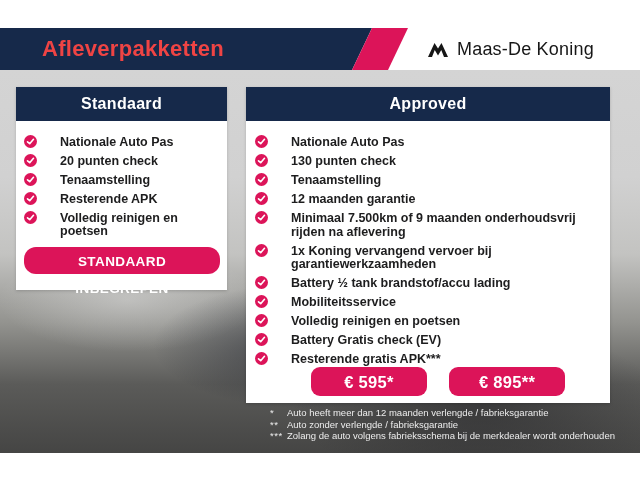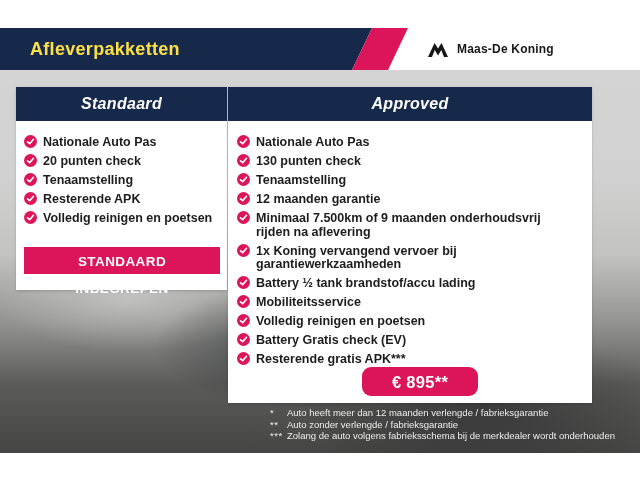--- a/index.html
+++ b/index.html
@@ -5,53 +5,53 @@
   html,body{margin:0;padding:0;}
   body{width:640px;height:480px;overflow:hidden;background:#fff;
        font-family:"Liberation Sans","DejaVu Sans",sans-serif;position:relative;}
   .stage{position:absolute;inset:0;width:640px;height:480px;}
 
   
   .topbar{position:absolute;top:28px;left:0;width:640px;height:42px;background:#fff;}
   .navy-band{position:absolute;top:0;left:0;width:372px;height:42px;background:#16294a;
              clip-path:polygon(0 0,100% 0,calc(100% - 20px) 100%,0 100%);
              display:flex;align-items:center;}
-  .navy-band .title{color:#fde047;font-size:18px;font-weight:700;letter-spacing:.3px;padding-left:30px;}
+  .navy-band .title{color:#ef4444;font-size:22px;font-weight:700;letter-spacing:.3px;padding-left:42px;}
   .pink-band{position:absolute;top:0;left:352px;width:56px;height:42px;background:#dc1459;
              clip-path:polygon(20px 0,100% 0,calc(100% - 20px) 100%,0 100%);}
   .brand{position:absolute;top:0;left:426px;height:42px;display:flex;align-items:center;gap:7px;}
   .brand svg{display:block;}
-  .brand .brand-text{font-size:12px;font-weight:700;color:#161616;letter-spacing:.2px;white-space:nowrap;}
+  .brand .brand-text{font-size:18px;font-weight:400;color:#161616;letter-spacing:.2px;white-space:nowrap;}
 
   
   .backdrop{position:absolute;top:70px;left:0;width:640px;height:383px;
     background:
       radial-gradient(220px 90px at 48% 72%, rgba(18,22,34,.55), transparent 70%),
       radial-gradient(200px 80px at 20% 60%, rgba(235,235,235,.40), transparent 65%),
       radial-gradient(260px 110px at 75% 88%, rgba(28,28,32,.45), transparent 72%),
       linear-gradient(180deg,#d4d4d4 0%,#d1d1d1 28%,#c3c3c1 48%,#93938f 66%,#5b5b59 82%,#454544 100%);}
 
   
   .card{position:absolute;background:#fff;box-shadow:0 1px 3px rgba(0,0,0,.18);}
   .card-standard{left:16px;top:87px;width:211px;height:203px;}
-  .card-approved{left:228px;top:87px;width:364px;height:316px;}
+  .card-approved{left:246px;top:87px;width:364px;height:316px;}
   .card-header{height:34px;background:#16294a;color:#fff;display:flex;align-items:center;
-               justify-content:center;font-size:16px;font-weight:700;letter-spacing:.3px;font-style:italic;}
+               justify-content:center;font-size:16px;font-weight:700;letter-spacing:.3px;}
   .features{list-style:none;margin:0;padding:14px 6px 0 8px;}
   .features li{display:flex;gap:6px;margin-bottom:5px;font-size:12.5px;font-weight:700;
                color:#1d1d1e;line-height:13px;}
   .card-approved .features{padding-left:9px;padding-right:14px;}
   .card-approved .features li{margin-bottom:4.5px;line-height:13.5px;}
   .check{flex:0 0 13px;width:13px;height:13px;margin-top:0;}
-  .feature-text{padding-top:1px;}
+  .feature-text{padding-top:1px;margin-left:17px;}
 
   
   .btn{background:#dc1459;color:#fff;font-weight:700;text-align:center;border:none;
        font-family:inherit;cursor:pointer;}
-  .btn-included{position:absolute;left:8px;right:7px;bottom:16px;height:27px;border-radius:0;
+  .btn-included{position:absolute;left:8px;right:7px;bottom:16px;height:27px;border-radius:12px;
                 font-size:13.5px;letter-spacing:.4px;line-height:27px;}
   .price-row{position:absolute;left:0;right:0;bottom:7px;height:29px;display:flex;
              justify-content:center;gap:22px;transform:translateX(10px);}
   .btn-price{width:116px;height:29px;border-radius:9px;font-size:16.5px;letter-spacing:.3px;line-height:29px;}
 
   
   .footnotes{position:absolute;left:270px;top:407px;width:350px;color:#ededed;font-size:9.5px;line-height:11px;}
   .footnotes .fn-row{display:grid;grid-template-columns:17px auto;margin-bottom:0.5px;}
   .footnotes .fn-marker{letter-spacing:.5px;}
 </style>
@@ -243,20 +243,21 @@
             <svg width="13" height="13" viewBox="0 0 24 24">
               <circle cx="12" cy="12" r="12" fill="#dc1459"></circle>
               <path d="M6.5 12.5 L10.5 16 L17.5 8" fill="none" stroke="#fff" stroke-width="3" stroke-linecap="round" stroke-linejoin="round"></path>
             </svg>
           </span>
           <span class="feature-text">Resterende gratis APK***</span>
         </li>
       </ul>
     <div class="price-row">
 
+        <button class="btn btn-price">€ 595*</button>
 
         <button class="btn btn-price">€ 895**</button>
       </div>
   </div>
 
   <div class="footnotes">
 
       <div class="fn-row">
         <span class="fn-marker">*</span>
         <span class="fn-text">Auto heeft meer dan 12 maanden verlengde / fabrieksgarantie</span>

